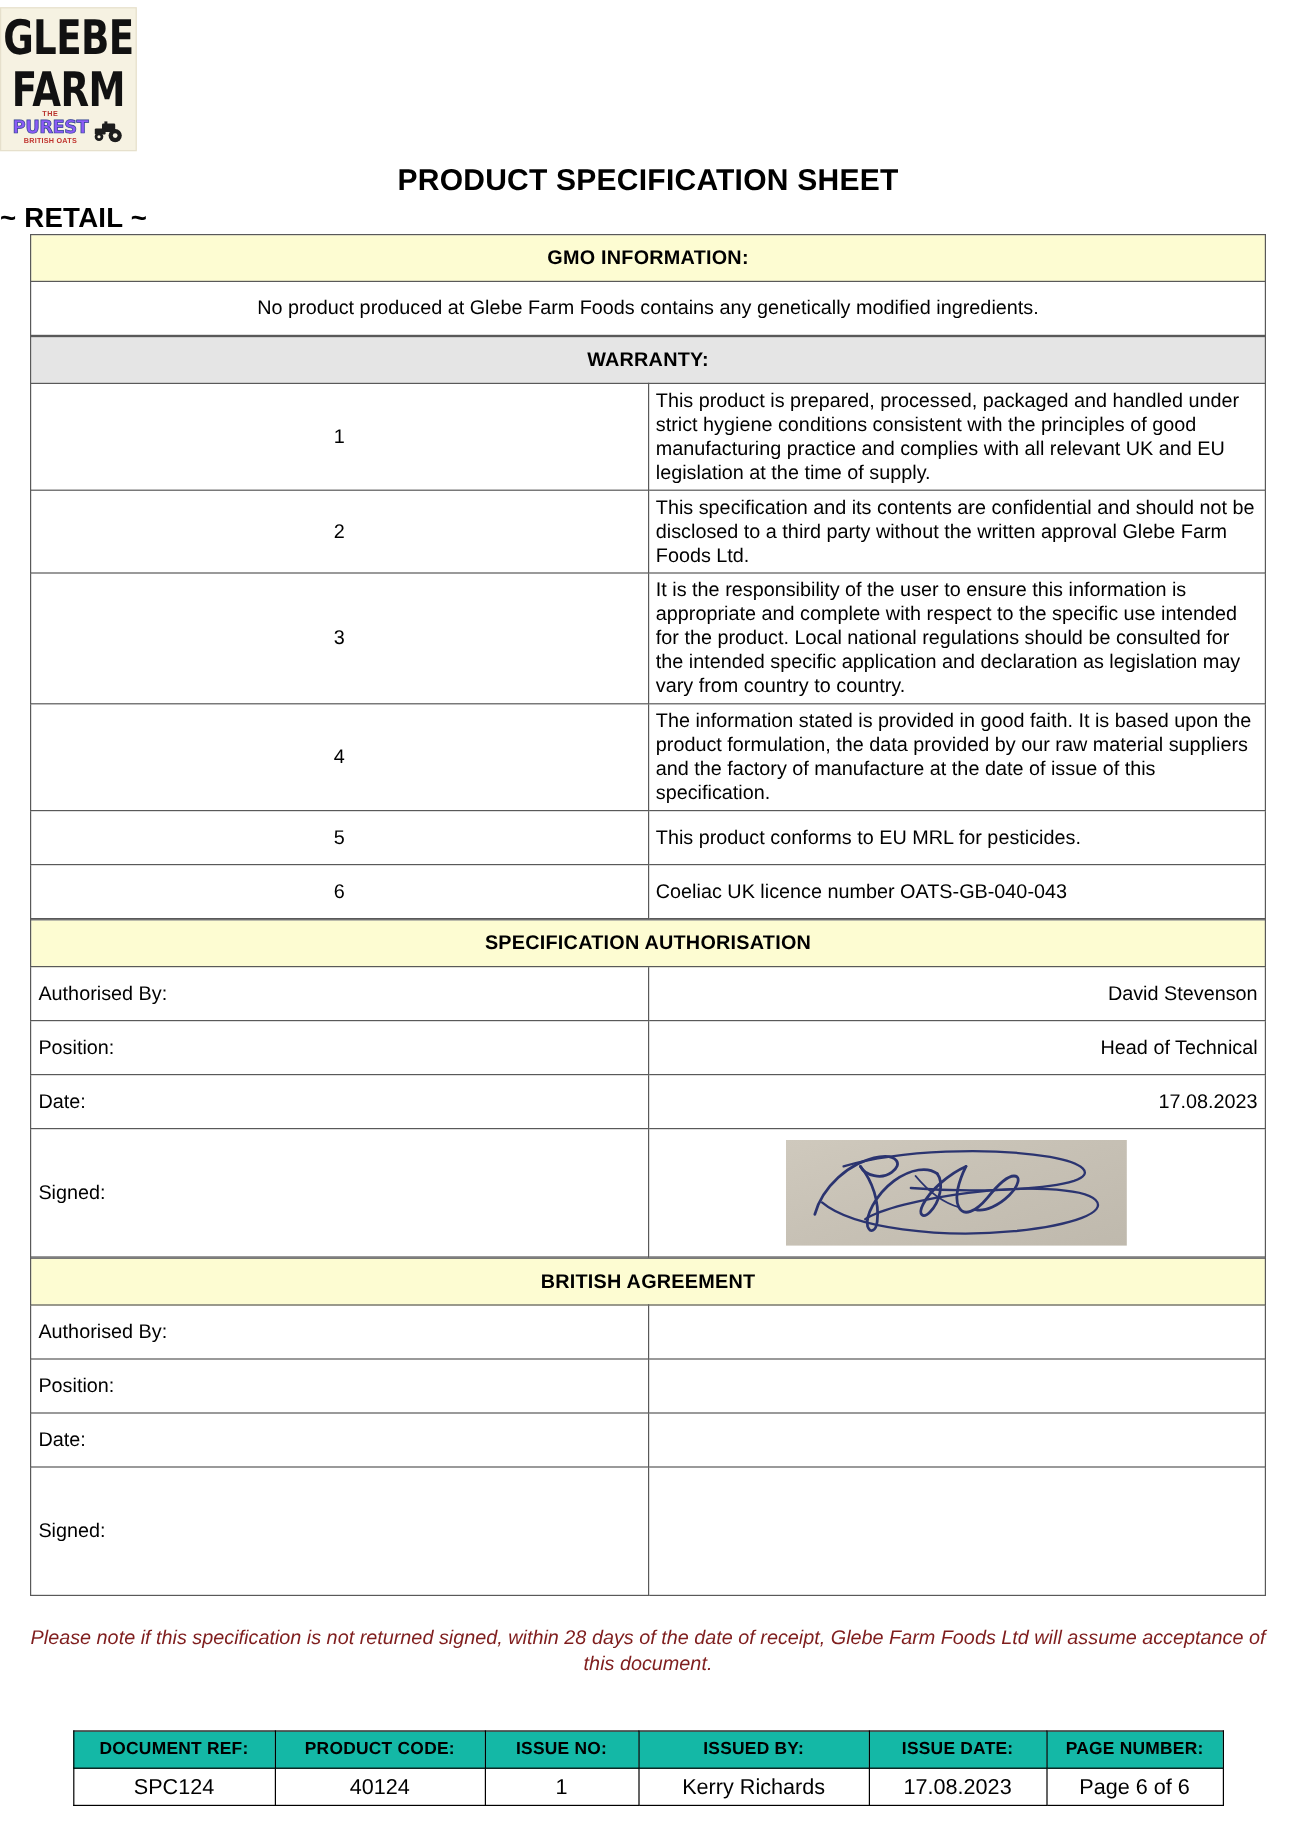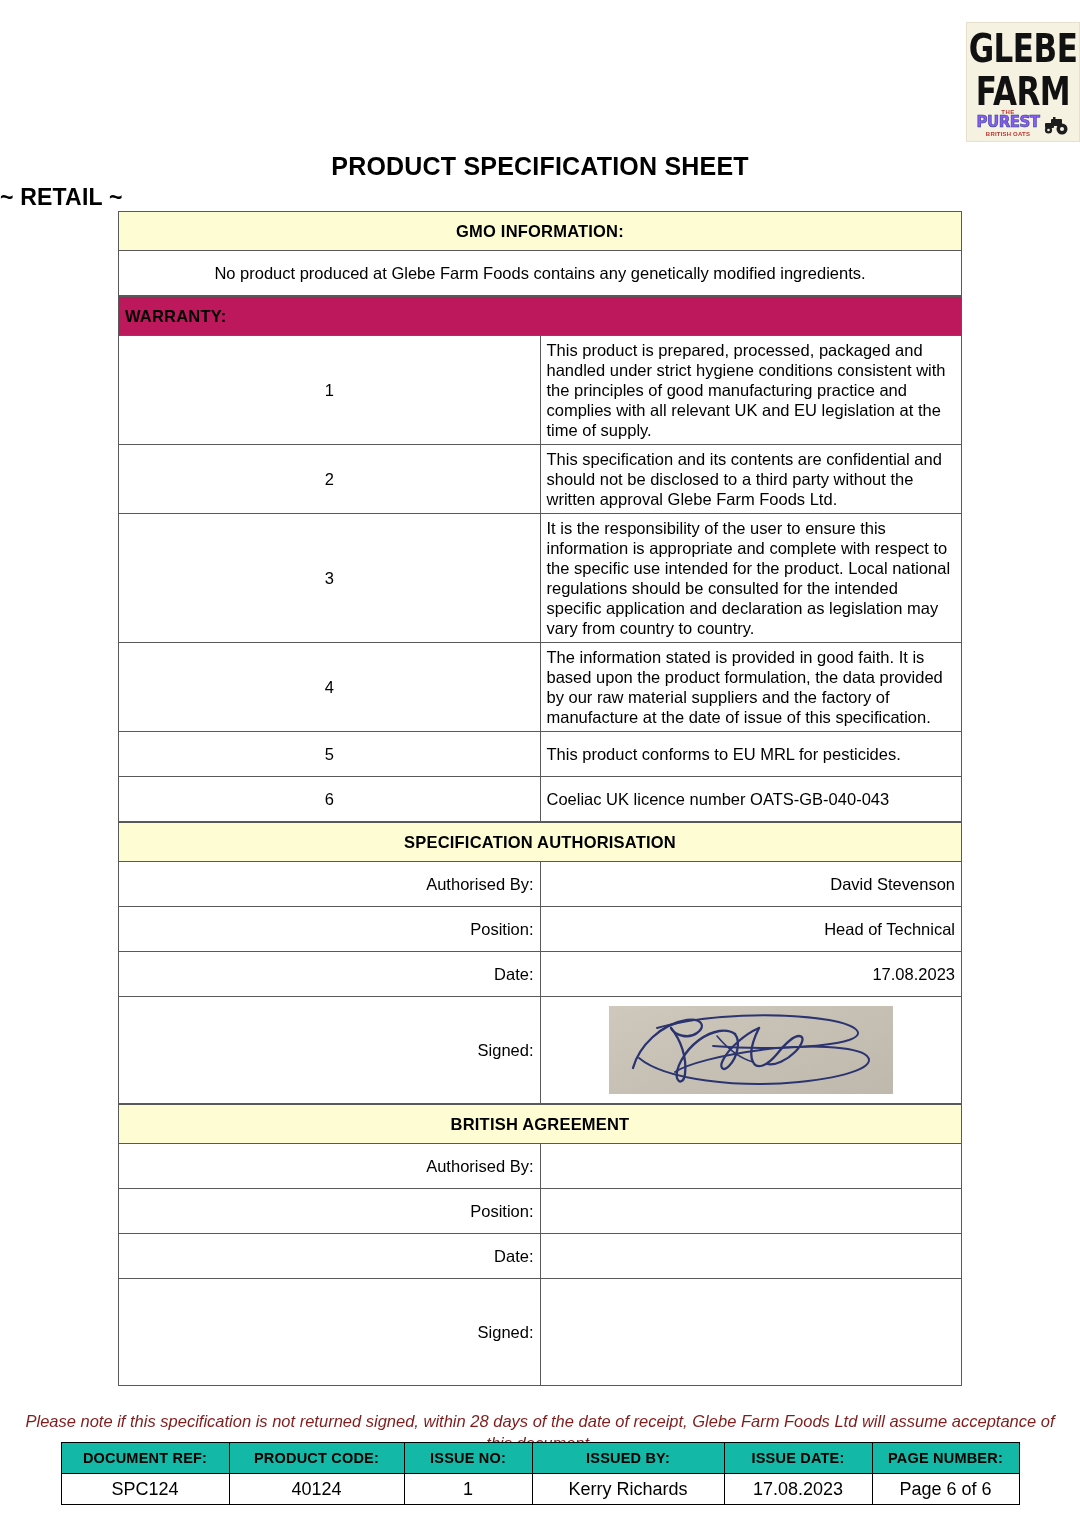--- a/index.html
+++ b/index.html
@@ -20,22 +20,22 @@
     height: 1527px;
     position: relative;
     box-sizing: border-box;
     padding: 0;
   }
 
   
   .logo-wrap {
     width: 100%;
     display: flex;
-    justify-content: flex-end;
-    padding-top: 22px;
+    justify-content: flex-start;
+    padding-top: 6px;
   }
   .logo {
     width: 112px;
     height: 118px;
     background: #f6f2e2;
     border: 1px solid #e6e0cc;
     position: relative;
     display: flex;
     flex-direction: column;
     align-items: center;
@@ -118,40 +118,41 @@
     text-align: left;
     font-size: 23px;
     font-weight: bold;
     margin-top: 3px;
     letter-spacing: 0.2px;
   }
 
   
   table.doc {
     border-collapse: collapse;
-    width: 844px;
+    width: 1030px;
     margin: 0 auto;
     table-layout: fixed;
   }
   table.doc td {
     border: 1px solid #595959;
     padding: 4px 6px;
     font-size: 16.5px;
     vertical-align: middle;
   }
   .hdr-yellow {
     background: #fdfcd2;
     text-align: center;
     font-weight: bold;
     font-size: 17px;
     height: 30px;
     letter-spacing: 0.2px;
   }
   .hdr-gray {
-    background: #be185d;
+    background: #e5e5e5;
+    text-align: center;
     font-weight: bold;
     font-size: 17px;
     height: 30px;
     letter-spacing: 0.2px;
   }
 
   .sec-gmo { margin-top: 22px; }
   .sec-warranty { margin-top: 34px; }
   .sec-auth { margin-top: 32px; }
   .sec-cust { margin-top: 32px; }
@@ -164,21 +165,21 @@
   .warr-text {
     line-height: 20px;
     padding-top: 2px;
     padding-bottom: 2px;
   }
   .gmo-body {
     text-align: center;
     height: 36px;
   }
 
-  .lbl-col { width: 305px; text-align: right; }
+  .lbl-col { width: 305px; text-align: left; }
   .val-col { text-align: right; }
 
   .row-h { height: 36px; }
   .row-sign { height: 98px; }
 
   
   .sig-holder {
     display: flex;
     justify-content: center;
     align-items: center;

